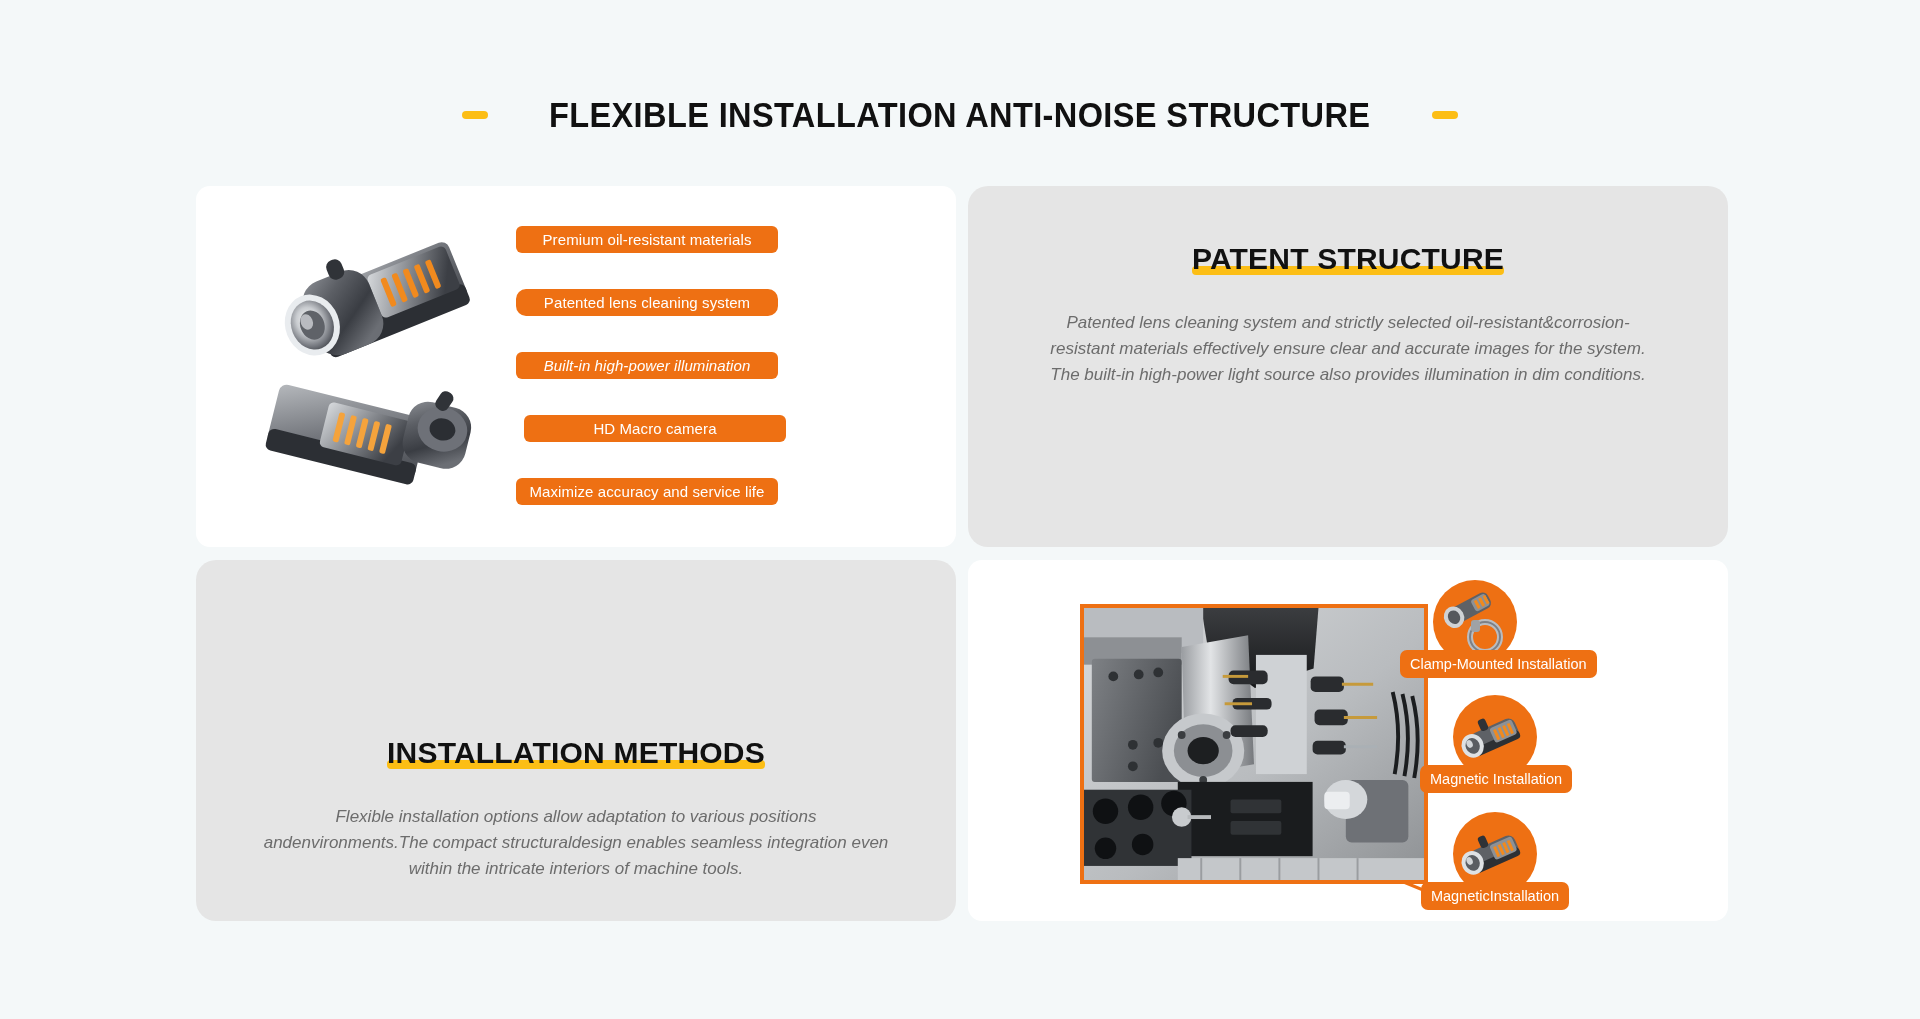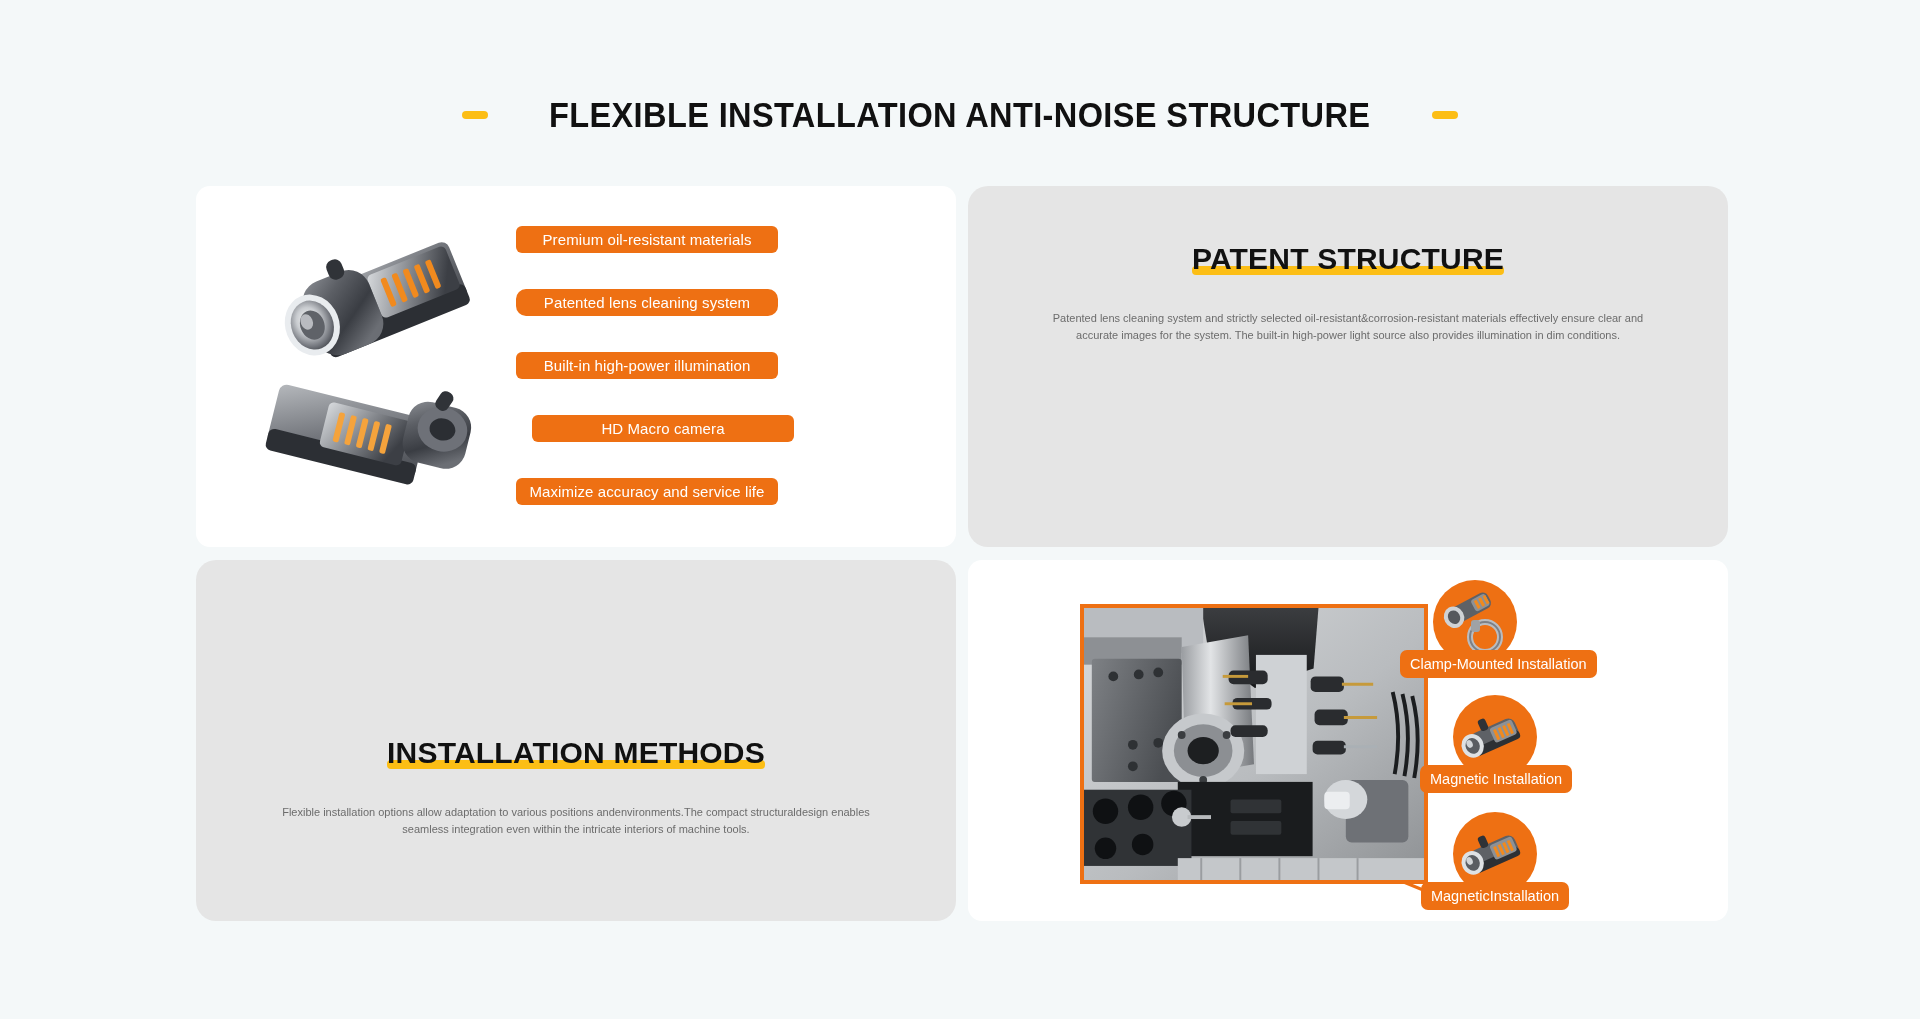--- a/index.html
+++ b/index.html
@@ -41,40 +41,40 @@
   .pill-list { position: absolute; left: 312px; top: 40px; width: 320px; }
   .pill {
     display: flex; align-items: center; justify-content: center;
     background: #ee7013; color: #ffffff; border-radius: 6px;
     height: 27px; margin-bottom: 36px; padding: 0 28px;
     font-size: 15px; white-space: nowrap; letter-spacing: 0.1px;
   }
   .pill:last-child { margin-bottom: 0; }
   .pill.w1 { width: 262px; margin-left: 8px; }
   .pill.w2 { width: 262px; margin-left: 8px; border-radius: 10px; }
-  .pill.w3 { width: 262px; margin-left: 8px; }
-  .pill.w4 { width: 262px; margin-left: 24px; }
+  .pill.w3 { width: 262px; margin-left: 8px; font-style: italic; }
+  .pill.w4 { width: 262px; margin-left: 16px; }
   .pill.w5 { width: 262px; margin-left: 8px; }
 
   
   .panel-inner { position: absolute; left: 0; top: 0; width: 100%; height: 100%;
     display: flex; flex-direction: column; align-items: center; justify-content: center; }
   .panel-heading {
     position: relative; display: inline-block;
     font-size: 30px; font-weight: 600; color: #111;
     font-family: "Liberation Sans Narrow", "Liberation Sans", sans-serif;
     letter-spacing: 0.2px; white-space: nowrap; z-index: 1;
   }
   .panel-heading::after {
     content: ""; position: absolute; left: 0; right: 0; bottom: 1px;
     height: 9px; background: #fcbe15; border-radius: 4px; z-index: -1;
   }
   .panel-body {
     margin-top: 34px; text-align: center; color: #6c6c6c;
-    font-size: 11px; line-height: 1.52; max-width: 600px;
+    font-size: 17px; line-height: 1.52; max-width: 600px; font-style: italic;
   }
   #card-patent .panel-inner { justify-content: flex-start; padding-top: 56px; }
   #card-install .panel-inner { justify-content: flex-start; padding-top: 176px; }
   #card-patent .panel-body { max-width: 600px; }
   #card-install .panel-body { max-width: 630px; }
 
   
   .photo-frame {
     position: absolute; left: 112px; top: 44px; width: 348px; height: 280px;
     border: 4px solid #ee7013; overflow: hidden; background: #2a2a2c;

